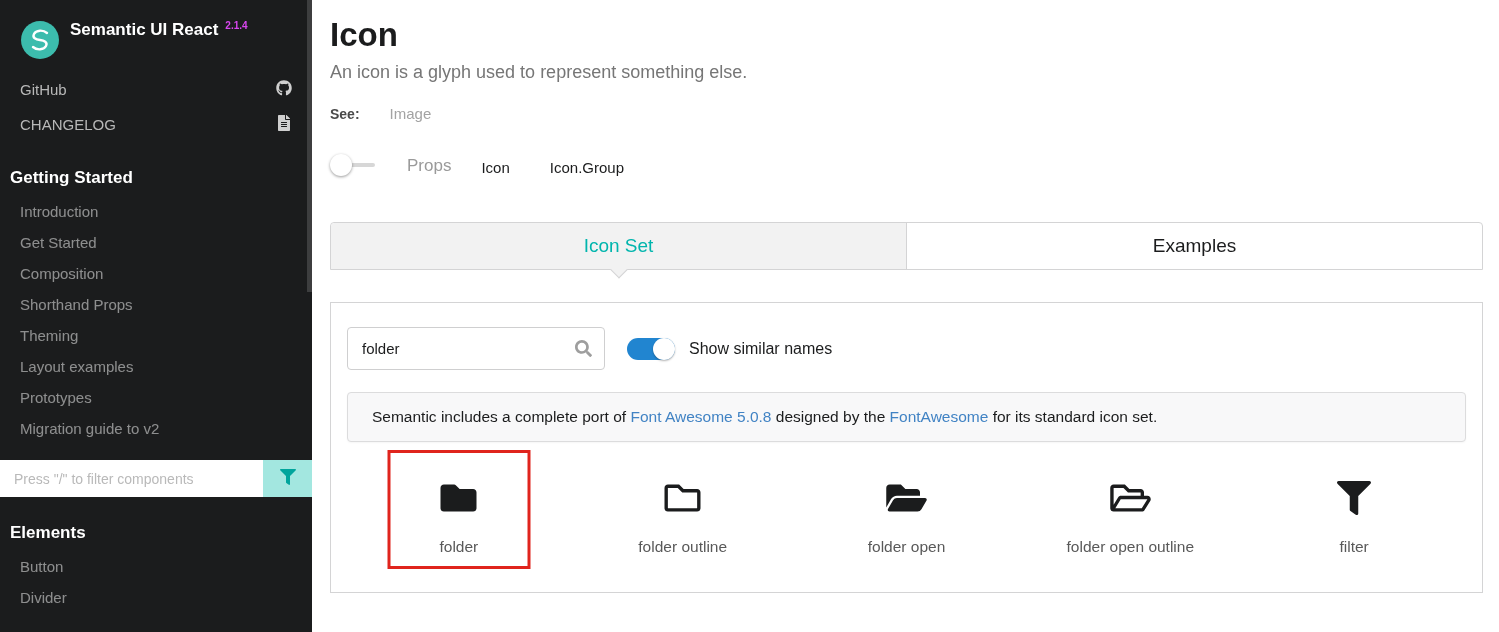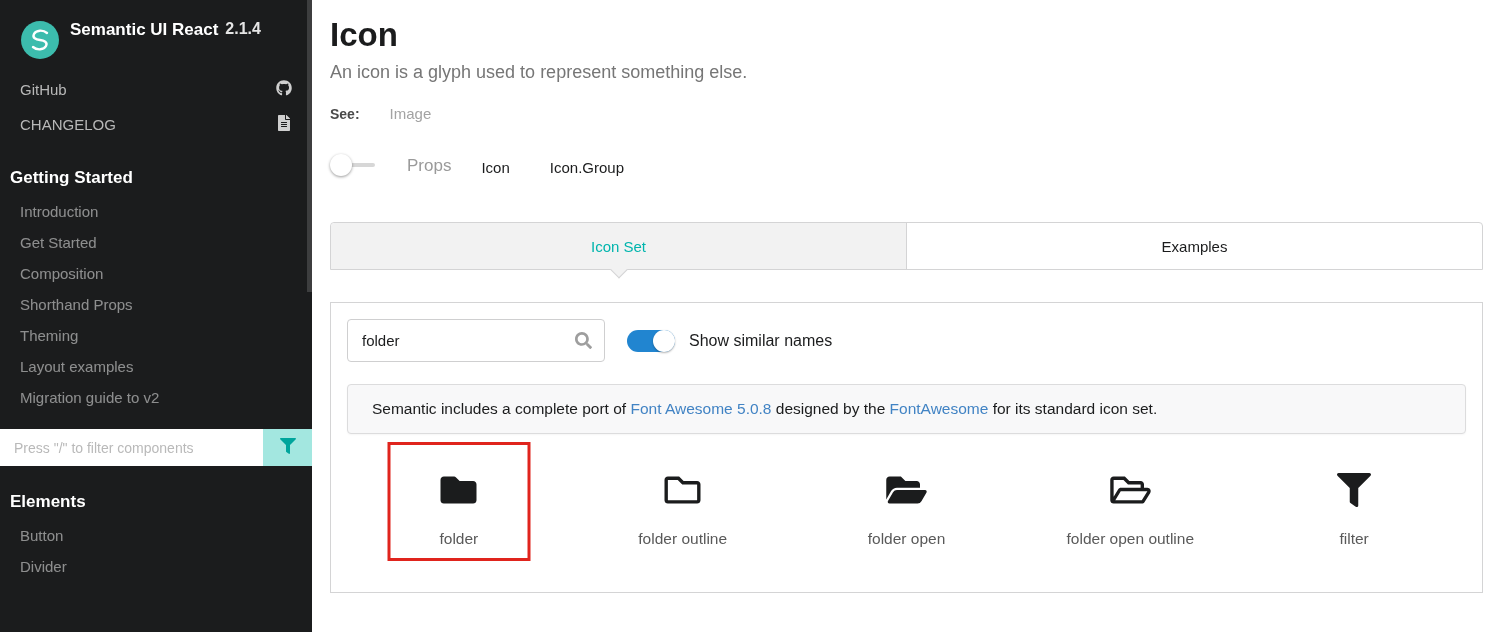--- a/index.html
+++ b/index.html
@@ -6,21 +6,21 @@
   html,body{width:1499px;height:632px}
   body{font-family:"Liberation Sans",sans-serif;background:#fff;overflow:hidden}
   .app{display:flex;width:100%;height:100%}
 
   
   .sidebar{width:312px;min-width:312px;background:#1b1c1d;height:100%;position:relative;padding-top:12px}
   .scroll-thumb{position:absolute;right:0;top:0;width:5px;height:292px;background:#3d3e3f}
   .logo-row{display:flex;padding:8px 20px 12px}
   .logo{width:40px;height:40px;margin-right:10px;flex:none}
   .logo-title{color:#fff;font-weight:bold;font-size:17px;white-space:nowrap}
-  .version{color:#e5e5e5;font-size:16px;font-weight:bold;margin-left:7px}
+  .version{color:#d946ef;font-size:10px;font-weight:bold;margin-left:7px}
   .side-link{display:flex;align-items:center;justify-content:space-between;padding:8px 20px;color:#b8b8b8;font-size:15px;cursor:pointer}
   .side-link svg{width:16px;height:16px;fill:#cfcfcf}
   .side-heading{color:#fff;font-size:17px;font-weight:bold;padding:26px 10px 8px}
   .nav-item{color:rgba(255,255,255,.5);font-size:15px;padding:7px 20px;cursor:pointer}
   .sidebar-search{display:flex;margin-top:16px;height:37px}
   .sidebar-search input{flex:1;border:0;outline:0;padding:0 14px;font-size:14px;font-family:inherit;color:#333;min-width:0}
   .sidebar-search input::placeholder{color:#b9b9b9}
   .search-filter-btn{width:49px;background:#a3e7e0;display:flex;align-items:center;justify-content:center;cursor:pointer;flex:none}
   .search-filter-btn svg{width:16px;height:16px;fill:#00a59c}
 
@@ -32,26 +32,26 @@
   .see-label{font-weight:bold;color:#4a4a4a;font-size:14px}
   .see-link{color:#a3a3a3;margin-left:30px;font-size:15px;cursor:pointer}
   .props-row{margin-top:32px;display:flex;align-items:flex-end}
   .slider-toggle{position:relative;width:45px;height:22px;margin-right:32px;cursor:pointer;flex:none}
   .slider-toggle .track{position:absolute;left:0;right:0;top:9px;height:4px;background:#d7d7d7;border-radius:2px}
   .slider-toggle .knob{position:absolute;left:0;top:0;width:22px;height:22px;border-radius:50%;background:#fff;box-shadow:0 1px 3px rgba(0,0,0,.4)}
   .props-label{color:#9a9a9a;font-size:17px;margin-right:30px}
   .props-link{color:#1b1c1d;font-size:15px;margin-right:40px;cursor:pointer}
 
   .tab-menu{margin-top:46px;display:flex;border:1px solid #d4d4d5;border-radius:4px 4px 0 0;height:48px;position:relative;background:#fff}
-  .tab{flex:1;display:flex;align-items:center;justify-content:center;font-size:15px;color:#1b1c1d;cursor:pointer}
+  .tab{flex:1;display:flex;align-items:center;justify-content:center;font-size:19px;color:#1b1c1d;cursor:pointer}
   .tab.active{background:#f2f2f2;color:#00b5ad;border-radius:4px 0 0 0}
   .tab + .tab{border-left:1px solid #d4d4d5}
   .tab-caret{position:absolute;left:25%;bottom:-7px;width:12px;height:12px;background:#f2f2f2;border-right:1px solid #d4d4d5;border-bottom:1px solid #d4d4d5;transform:translateX(-50%) rotate(45deg)}
 
-  .segment{margin-top:32px;border:1px solid #d4d4d5;background:#fff;height:291px;padding:16px 16px 0;overflow:hidden}
+  .segment{margin-top:32px;border:1px solid #d4d4d5;background:#fff;height:291px;padding:24px 16px 0;overflow:hidden}
   .search-row{display:flex;align-items:center}
   .icon-search{position:relative;width:258px;flex:none}
   .icon-search input{width:100%;height:43px;border:1px solid #cfcfd0;border-radius:4px;padding:0 38px 0 14px;font-size:15px;font-family:inherit;color:#1b1c1d;outline:none}
   .icon-search svg{position:absolute;right:13px;top:13px;width:17px;height:17px;fill:#9e9e9e}
   .toggle{position:relative;width:48px;height:22px;border-radius:11px;background:#2185d0;margin-left:22px;cursor:pointer;flex:none}
   .toggle .knob{position:absolute;right:0;top:0;width:22px;height:22px;border-radius:50%;background:#fff;box-shadow:0 1px 2px rgba(0,0,0,.3)}
   .toggle-label{margin-left:14px;font-size:16px;color:#1b1c1d}
 
   .message{margin-top:22px;background:#f8f8f9;border:1px solid #dcdcdd;border-radius:4px;padding:15px 24px;font-size:15.5px;color:#1b1c1d;box-shadow:0 1px 2px rgba(0,0,0,.04)}
   .message .msg-link{color:#4183c4;cursor:pointer}
@@ -99,20 +99,21 @@
       </span>
     </div>
 
     <div class="side-heading">Getting Started</div>
     <div class="nav-item">Introduction</div>
     <div class="nav-item">Get Started</div>
     <div class="nav-item">Composition</div>
     <div class="nav-item">Shorthand Props</div>
     <div class="nav-item">Theming</div>
     <div class="nav-item">Layout examples</div>
+    <div class="nav-item">Prototypes</div>
     <div class="nav-item">Migration guide to v2</div>
 
     <div class="sidebar-search">
       <input type="text" placeholder="Press &quot;/&quot; to filter components" style="">
       <div class="search-filter-btn">
         <span>
           <svg viewBox="0 0 512 512">
               <path d="M487.976 0H24.028C2.71 0-8.047 25.866 7.058 40.971L192 225.941V432c0 7.831 3.821 15.17 10.237 19.662l80 55.98C298.02 518.69 320 507.493 320 487.98V225.941L504.941 40.971C520.016 25.896 509.344 0 487.976 0z"></path>
             </svg>
         </span>

